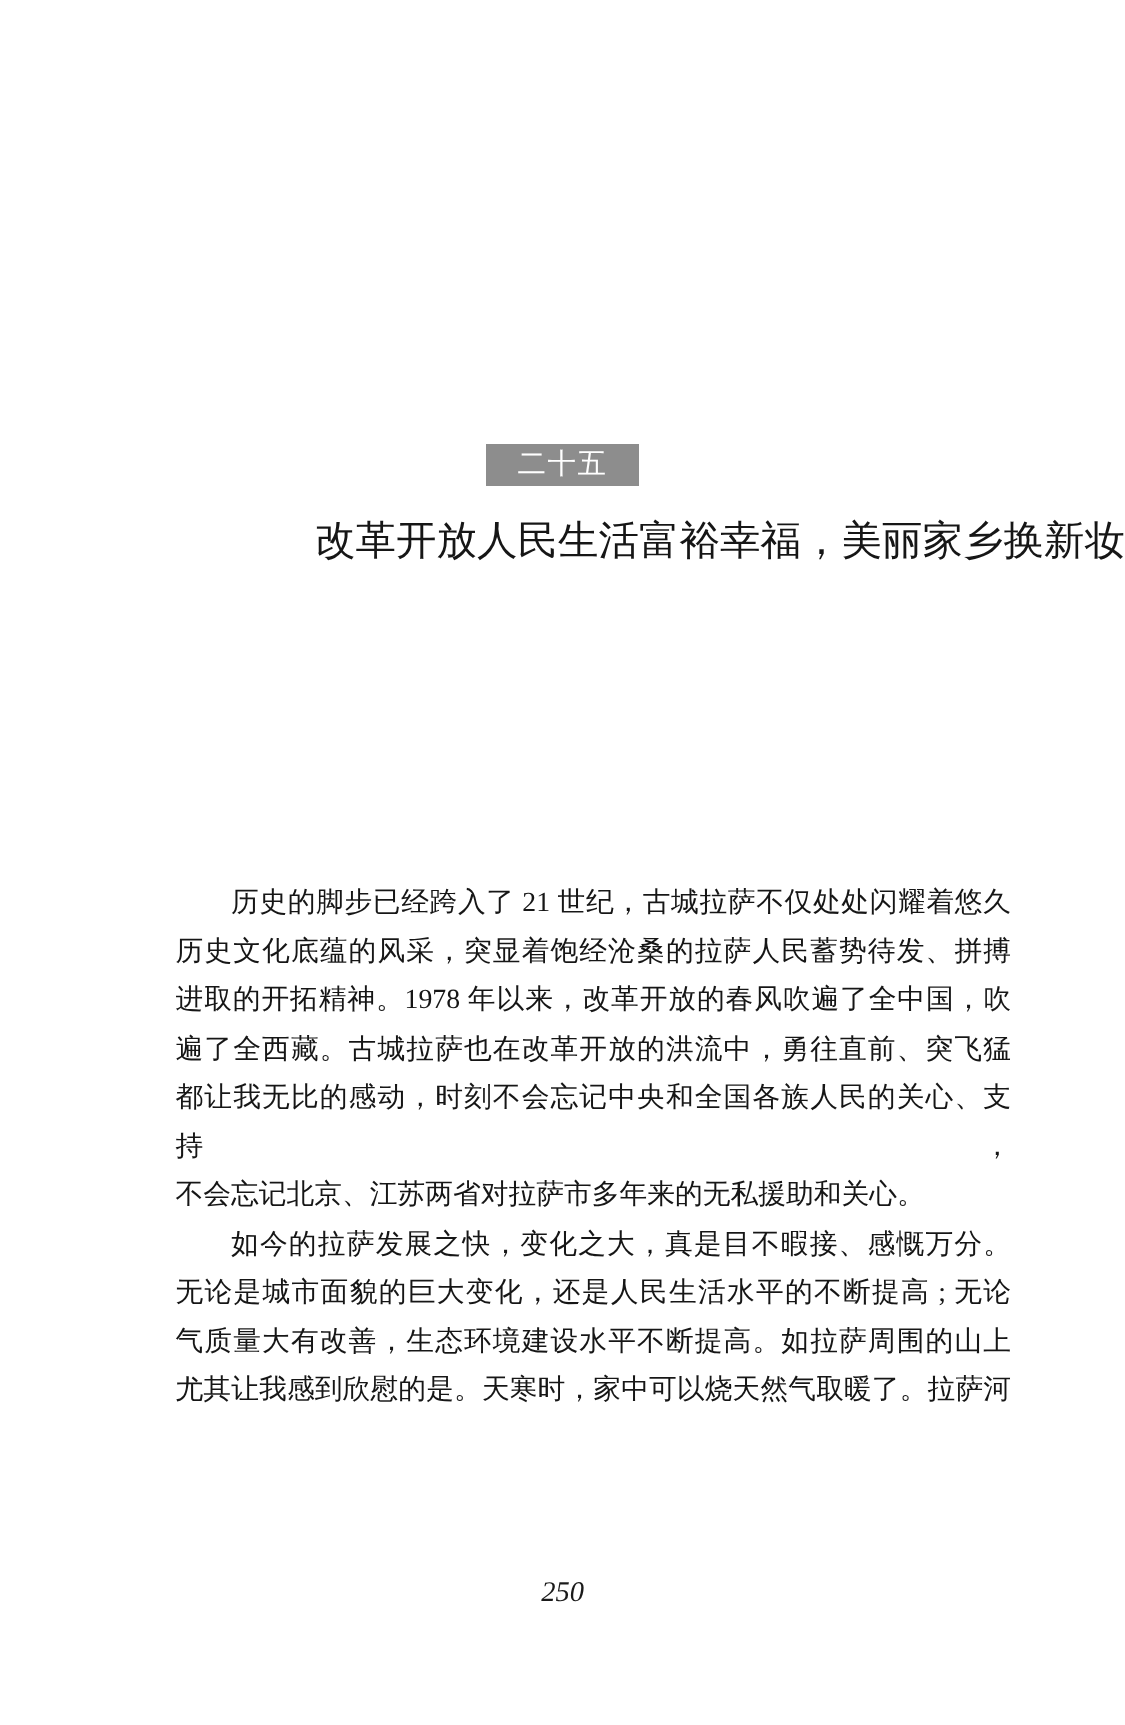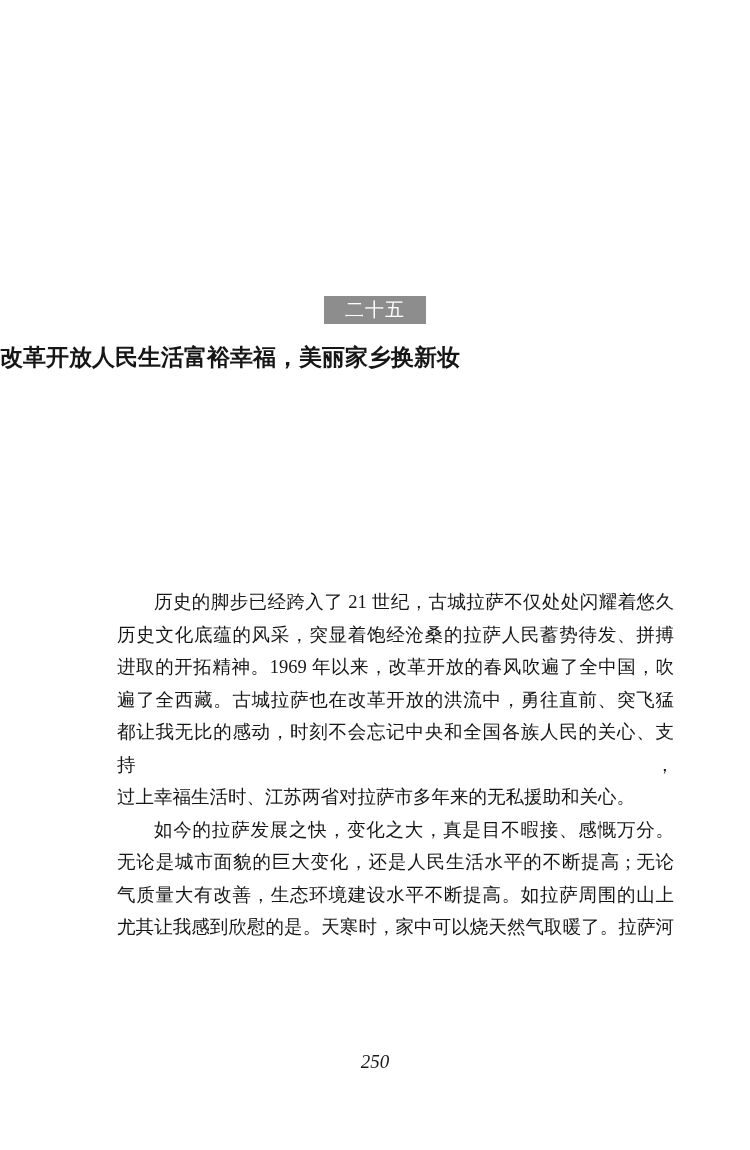--- a/index.html
+++ b/index.html
@@ -26,23 +26,23 @@
     height: 28px;
     padding: 0 21px;
     letter-spacing: 1px;
     white-space: nowrap;
   }
   .chapter-title {
     position: absolute;
     top: 342px;
     left: 0;
     width: 100%;
-    text-align: left;
-    font-size: 23px;
-    font-weight: 700;
+    text-align: right;
+    font-size: 27px;
+    font-weight: 400;
     white-space: nowrap;
     letter-spacing: 0px;
   }
   .body-text {
     position: absolute;
     top: 586px;
     left: 97px;
     width: 557px;
     font-size: 18.5px;
     line-height: 32.5px;
@@ -72,24 +72,24 @@
 <div class="page">
 
   <div class="chapter-badge">二十五</div>
 
   <h1 class="chapter-title">改革开放人民生活富裕幸福，美丽家乡换新妆</h1>
 
   <div class="body-text">
     <div class="paragraph short-last">
         <div class="text-line first">历史的脚步已经跨入了 21 世纪，古城拉萨不仅处处闪耀着悠久</div>
         <div class="text-line">历史文化底蕴的风采，突显着饱经沧桑的拉萨人民蓄势待发、拼搏</div>
-        <div class="text-line">进取的开拓精神。1969 年以来，改革开放的春风吹遍了全中国，吹</div>
+        <div class="text-line">进取的开拓精神。1978 年以来，改革开放的春风吹遍了全中国，吹</div>
         <div class="text-line">遍了全西藏。古城拉萨也在改革开放的洪流中，勇往直前、突飞猛</div>
         <div class="text-line">都让我无比的感动，时刻不会忘记中央和全国各族人民的关心、支持，</div>
-        <div class="text-line last">过上幸福生活时、江苏两省对拉萨市多年来的无私援助和关心。</div>
+        <div class="text-line last">不会忘记北京、江苏两省对拉萨市多年来的无私援助和关心。</div>
       </div>
     <div class="paragraph">
         <div class="text-line first">如今的拉萨发展之快，变化之大，真是目不暇接、感慨万分。</div>
         <div class="text-line">无论是城市面貌的巨大变化，还是人民生活水平的不断提高 ; 无论</div>
         <div class="text-line">气质量大有改善，生态环境建设水平不断提高。如拉萨周围的山上</div>
         <div class="text-line last">尤其让我感到欣慰的是。天寒时，家中可以烧天然气取暖了。拉萨河</div>
       </div>
   </div>
 
   <div class="page-number">250</div>

